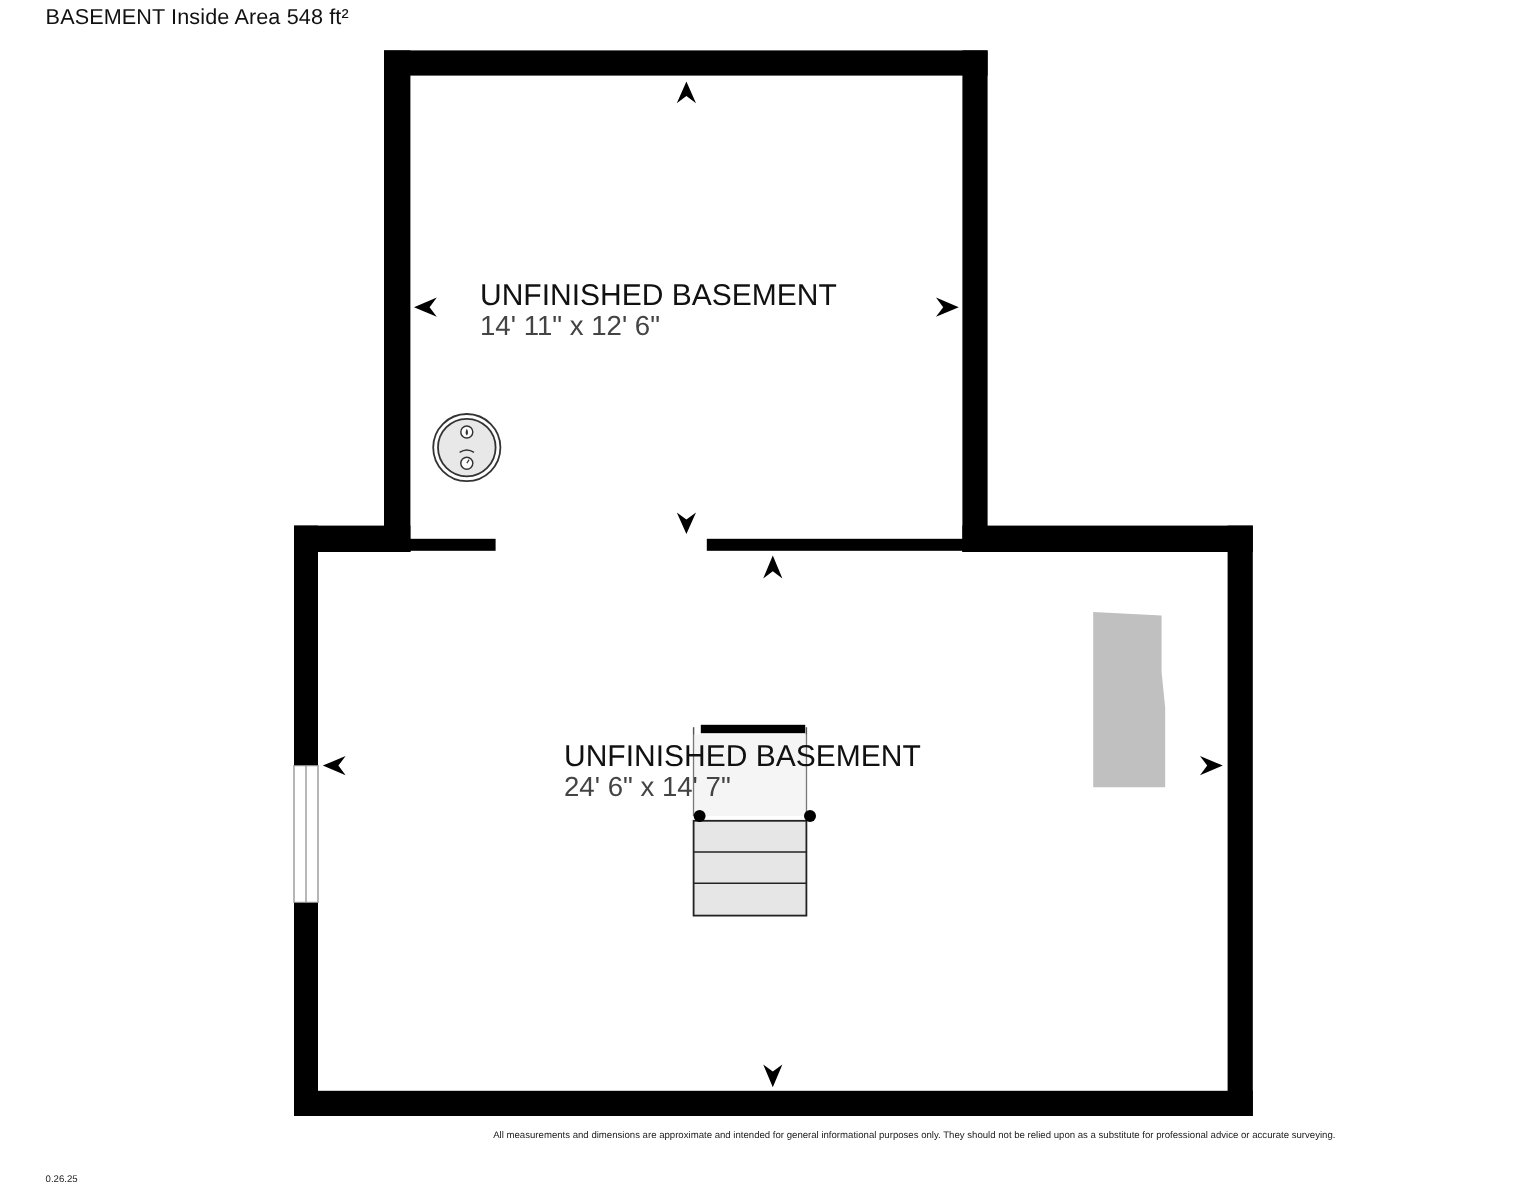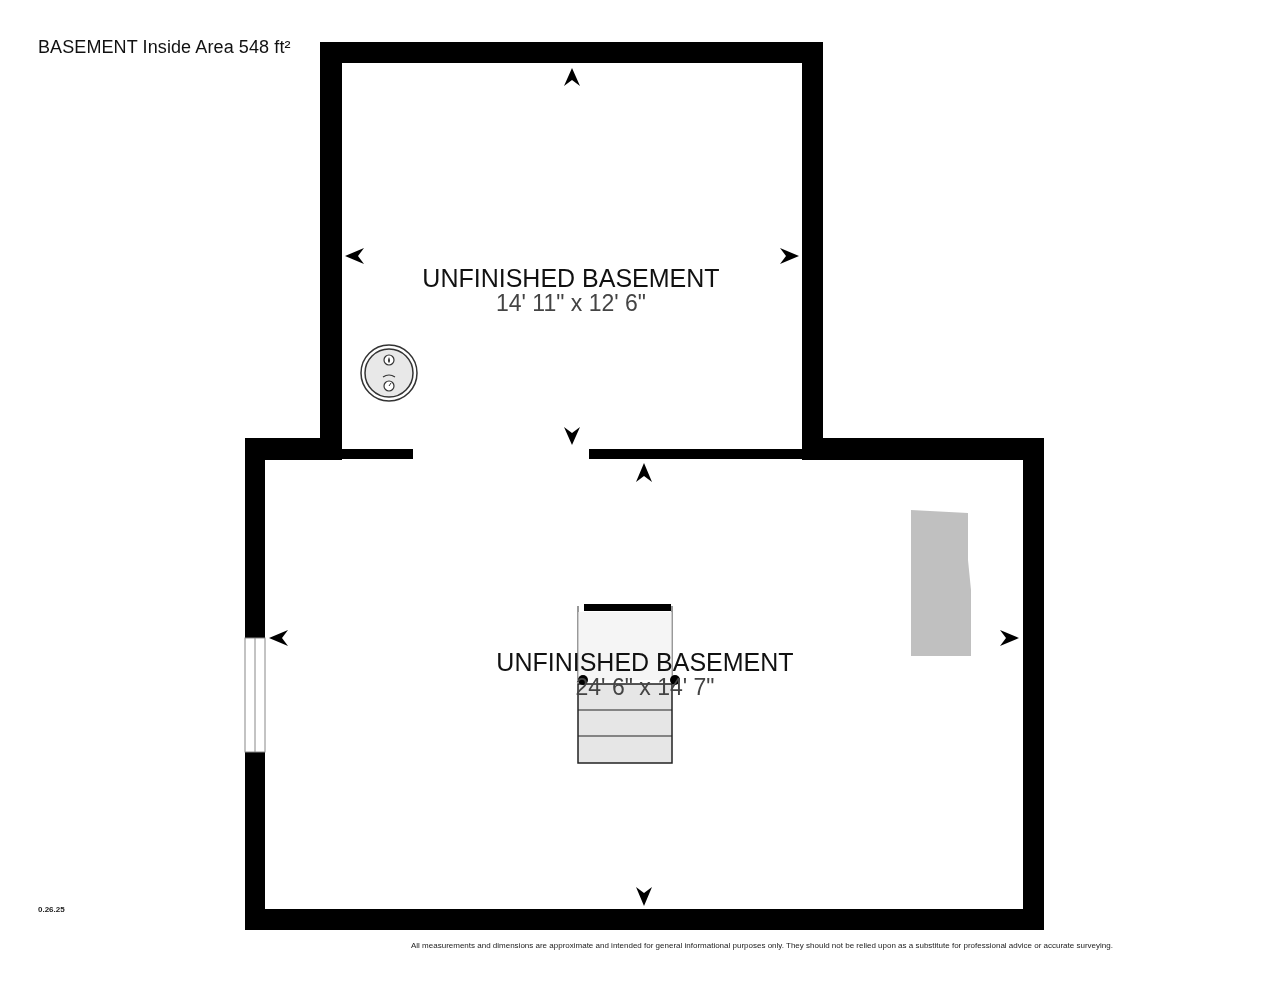--- a/index.html
+++ b/index.html
@@ -1,21 +1,21 @@
 <!DOCTYPE html>
 <html><head>
   <meta charset="utf-8">
   <style>
     html, body { margin: 0; padding: 0; background: #ffffff; }
     body { width: 1280px; height: 989px; position: relative; overflow: hidden; font-family: "Liberation Sans", sans-serif; }
-    .title { position: absolute; left: 38px; top: 37px; font-size: 18px; color: #111; letter-spacing: 0.1px; }
-    .date { position: absolute; left: 38px; top: 905px; font-size: 8px; color: #222; font-weight: bold; }
+    .title { position: absolute; left: 38px; top: 4px; font-size: 18px; color: #111; letter-spacing: 0.1px; }
+    .date { position: absolute; left: 38px; top: 978px; font-size: 8px; color: #222; }
     .disclaimer { position: absolute; left: 411px; top: 941px; font-size: 8px; color: #222; white-space: nowrap; }
     .plan { position: absolute; left: 0; top: 0; width: 1280px; height: 989px; }
-    .room-label { position: absolute; text-align: center; white-space: nowrap; margin-top: 32px; }
+    .room-label { position: absolute; white-space: nowrap; }
     .room-name { font-size: 25px; color: #111; line-height: 26px; }
     .room-dim { font-size: 23px; color: #444; line-height: 24px; }
     .label-upper { left: 400px; top: 233px; width: 342px; }
     .label-lower { left: 470px; top: 617px; width: 350px; }
   </style>
 </head>
 <body>
 
 <div class="title">BASEMENT Inside Area 548 ft²</div>
 

